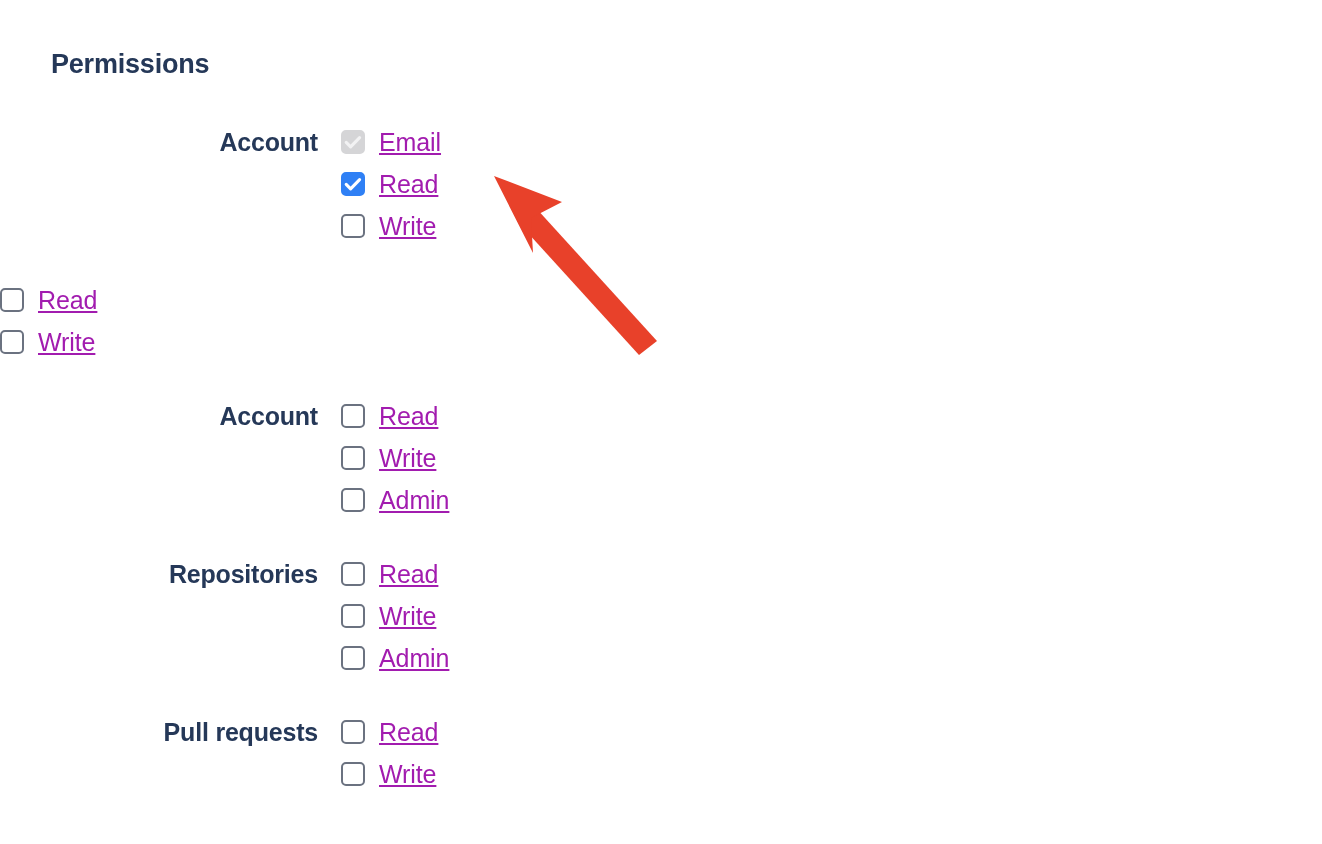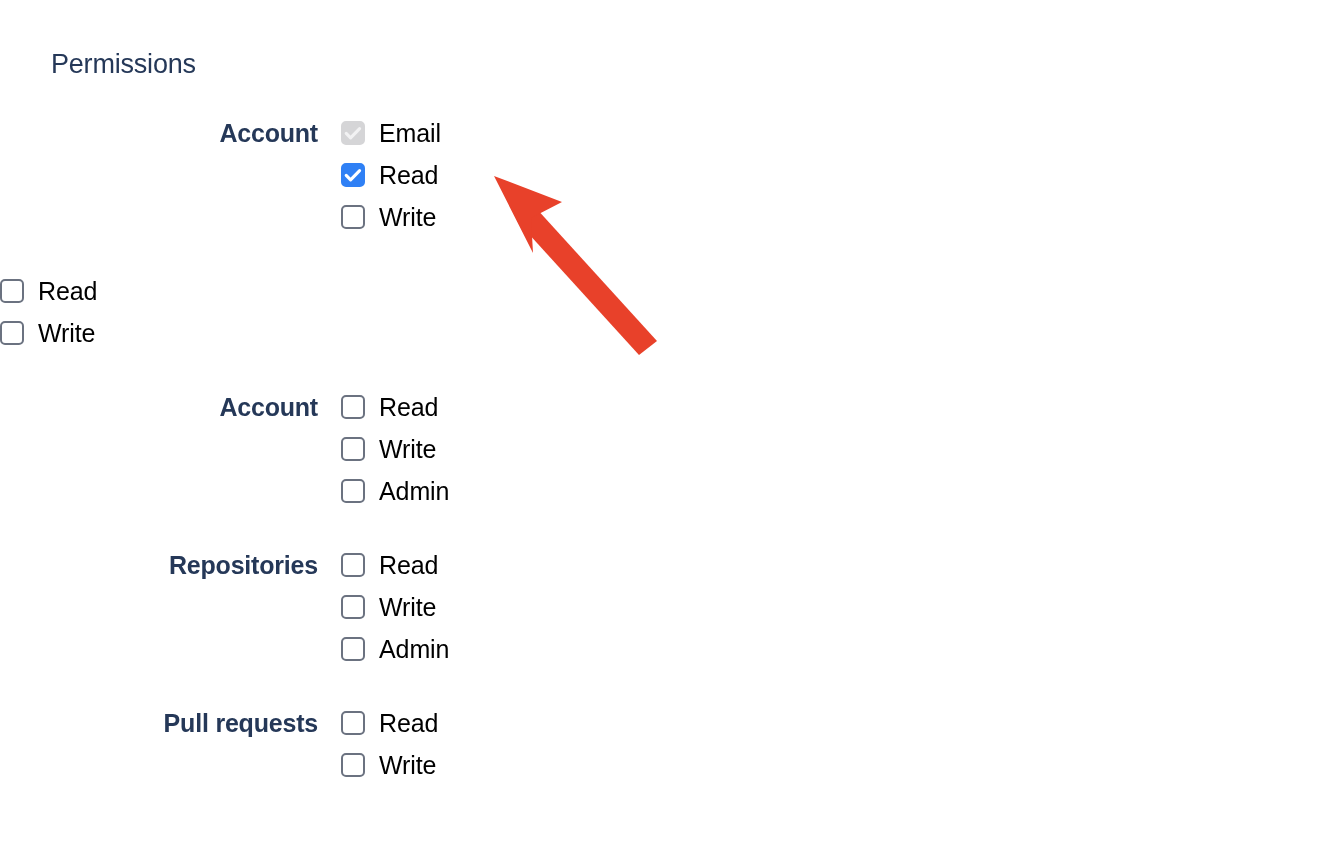--- a/index.html
+++ b/index.html
@@ -14,36 +14,36 @@
     overflow: hidden;
     font-family: "Liberation Sans", sans-serif;
     -webkit-font-smoothing: antialiased;
   }
 
   #page-title {
     position: absolute;
     left: 51px;
     top: 49px;
     font-size: 27px;
-    font-weight: normal;
+    font-weight: bold;
     color: #253858;
     letter-spacing: -0.2px;
     white-space: nowrap;
   }
 
   .perm-columns {
     position: absolute;
     left: 0;
     top: 104px;
     width: 1322px;
   }
 
   .perm-column {
     position: absolute;
-    top: 8px;
+    top: 17px;
   }
   .perm-column.left  { left: 0px;   width: 660px; }
   .perm-column.right { left: 660px; width: 662px; }
 
   .perm-group {
     display: flex;
     align-items: flex-start;
     margin-bottom: 32px;
   }
   .perm-group:last-child { margin-bottom: 17px; }
@@ -90,25 +90,26 @@
     border: 2px solid #2f80f5;
   }
   .cbox.disabled-checked {
     background: #d5d5d7;
     border: 2px solid #d5d5d7;
   }
 
   .option-label {
     font-size: 25px;
     font-weight: normal;
-    color: #000000;
+    color: #a21caf;
     margin-left: 14px;
     line-height: 1;
     white-space: nowrap;
     letter-spacing: -0.1px;
+    text-decoration: underline;
   }
 
   #annotation-arrow {
     position: absolute;
     left: 0;
     top: 0;
     width: 1322px;
     height: 844px;
     pointer-events: none;
   }

